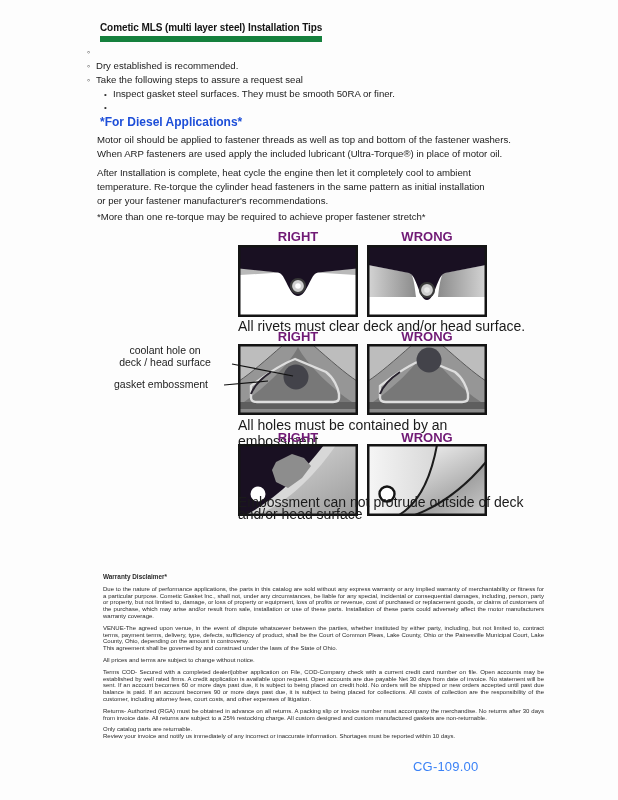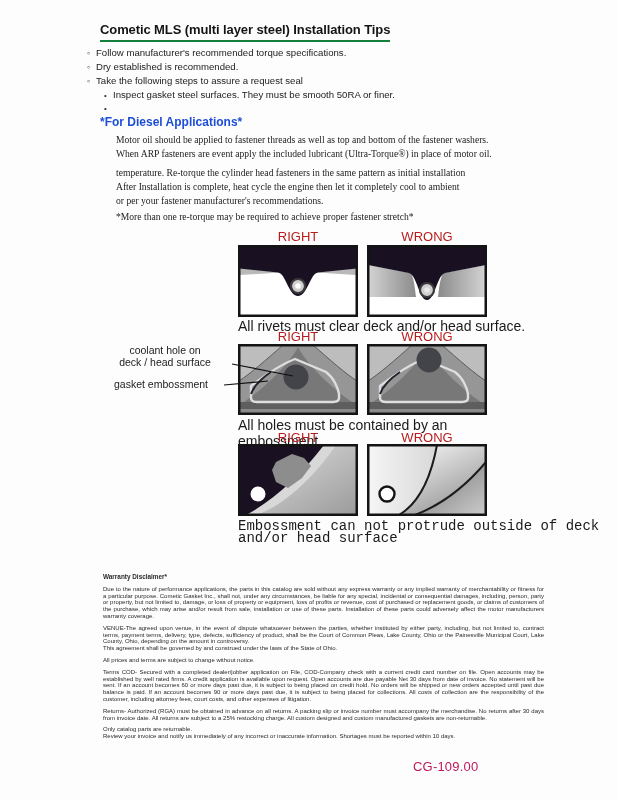--- a/index.html
+++ b/index.html
@@ -2,52 +2,51 @@
 <html><head>
 <meta charset="utf-8">
 <style>
   html,body{margin:0;padding:0;background:#ffffff;}
   .page{
     position:relative;width:618px;height:800px;background:#fdfdfd;
     font-family:"Liberation Sans", sans-serif;color:#1d1d1d;overflow:hidden;
   }
   .abs{position:absolute;}
   .title{
-    left:100px;top:22px;font-size:13px;font-weight:bold;letter-spacing:-0.1px;
-    border-bottom:2px solid #15803d;padding-bottom:3px;color:#141414;
+    left:100px;top:22px;font-size:10px;font-weight:bold;letter-spacing:-0.1px;
+    border-bottom:6px solid #15803d;padding-bottom:3px;color:#141414;
   }
   .bullets{left:87px;top:46px;font-size:9.6px;line-height:13px;color:#222;}
   .b-row{display:flex;align-items:baseline;}
   .b-dot{width:9px;font-size:9px;color:#333;flex:none;}
   .sub{padding-left:17px;}
   .sub .b-dot{font-size:8px;}
   .h-diesel{left:100px;top:115px;font-size:12px;font-weight:bold;color:#1d4ed8;}
-  .para{left:116px;font-size:9.6px;line-height:13.8px;color:#222;font-family:Liberation Serif, serif;}
-  .dg-label{top:0;font-size:13px;font-weight:normal;color:#b91c1c;width:120px;text-align:center;}
+  .para{left:97px;font-size:9.6px;line-height:13.8px;color:#222;}
+  .dg-label{top:0;font-size:13px;font-weight:bold;color:#701a75;width:120px;text-align:center;}
   .dg-caption{font-size:14px;color:#1a1a1a;}
   .panel{width:120px;height:72px;}
   .panel svg{display:block;width:100%;height:100%;}
   .ann{font-size:10.5px;color:#1c1c1c;text-align:center;}
   .legal{left:103px;top:574px;width:441px;font-size:6px;line-height:6.8px;color:#2a2a2a;text-align:justify;}
   .legal .lg-h{font-weight:bold;font-size:6.4px;margin-bottom:5px;text-align:left;}
   .legal p{margin:0 0 5px 0;}
   .legal p.tight{margin-bottom:0;}
-  .pagenum{left:413px;top:759px;font-size:13px;color:#be185d;letter-spacing:0.2px;}
+  .pagenum{left:413px;top:759px;font-size:13px;color:#3b82f6;letter-spacing:0.2px;}
 </style>
 </head>
 <body>
 
 <div class="page">
 
   <div class="abs title">Cometic MLS (multi layer steel) Installation Tips</div>
 
   <div class="abs bullets">
     <div class="b-row">
       <span class="b-dot">◦</span>
-      <span>Follow manufacturer's recommended torque specifications.</span>
     </div>
     <div class="b-row">
       <span class="b-dot">◦</span>
       <span>Dry established is recommended.</span>
     </div>
     <div class="b-row">
       <span class="b-dot">◦</span>
       <span>Take the following steps to assure a request seal</span>
     </div>
     <div class="b-row sub">
@@ -55,25 +54,25 @@
       <span>Inspect gasket steel surfaces.  They must be smooth 50RA or finer.</span>
     </div>
     <div class="b-row sub">
       <span class="b-dot">•</span>
     </div>
   </div>
 
   <div class="abs h-diesel">*For Diesel Applications*</div>
   <div class="abs para" style="top:133px;">
     <div>Motor oil should be applied to fastener threads as well as top and bottom of the fastener washers.</div>
-    <div>When ARP fasteners are event apply the included lubricant (Ultra-Torque®) in place of motor oil.</div>
+    <div>When ARP fasteners are used apply the included lubricant (Ultra-Torque®) in place of motor oil.</div>
   </div>
   <div class="abs para" style="top:166px;">
+    <div>After Installation is complete, heat cycle the engine then let it completely cool to ambient</div>
     <div>temperature. Re-torque the cylinder head fasteners in the same pattern as initial installation</div>
-    <div>After Installation is complete, heat cycle the engine then let it completely cool to ambient</div>
     <div>or per your fastener manufacturer's recommendations.</div>
   </div>
   <div class="abs para" style="top:210px;">*More than one re-torque may be required to achieve proper fastener stretch*</div>
 
   <div class="abs dg-label" style="left:238px;top:229px;">RIGHT</div>
   <div class="abs dg-label" style="left:367px;top:229px;">WRONG</div>
 
   <div class="abs panel" style="left:238px;top:245px;">
     <svg viewBox="0 0 120 72">
       <rect x="0" y="0" width="120" height="72" fill="#ffffff"></rect>
@@ -191,21 +190,21 @@
         </linearGradient>
       </defs>
       <rect x="0" y="0" width="120" height="72" fill="url(#r3w1)"></rect>
       <path d="M119,20 V71 H48 C74,62 98,44 119,20 Z" fill="url(#r3w3)"></path>
       <path d="M70,1 H119 V18 C98,43 74,61 48,71 L32,71 C54,58 65,28 70,1 Z" fill="url(#r3w2)" stroke="#1c1c1c" stroke-width="2"></path>
       <circle cx="20" cy="50" r="7.5" fill="#ffffff" stroke="#141414" stroke-width="2.4"></circle>
       <rect x="1.25" y="1.25" width="117.5" height="69.5" fill="none" stroke="#141414" stroke-width="2.5"></rect>
     </svg>
   </div>
 
-  <div class="abs dg-caption" style="left:238px;top:520px;line-height:12px;font-family:Liberation Mono, monospace;">
+  <div class="abs dg-caption" style="left:238px;top:496px;line-height:12px;">
     <div>Embossment can not protrude outside of deck</div>
     <div>and/or head surface</div>
   </div>
 
   <div class="abs legal">
     <div class="lg-h">Warranty Disclaimer*</div>
     <p>Due to the nature of performance applications, the parts in this catalog are sold without any express warranty or any implied warranty of merchantability or fitness for a particular purpose.  Cometic Gasket Inc., shall not, under any circumstances, be liable for any special, incidental or consequential damages, including, person, party or property, but not limited to, damage, or loss of property or equipment, loss of profits or revenue, cost of purchased or replacement goods, or claims of customers of the purchase, which may arise and/or result from sale, installation or use of these parts.  Installation of these parts could adversely affect the motor manufacturers warranty coverage.</p>
     <p class="tight">VENUE-The agreed upon venue, in the event of dispute whatsoever between the parties, whether instituted by either party, including, but not limited to, contract terms, payment terms, delivery, type, defects, sufficiency of product, shall be the Court of Common Pleas, Lake County, Ohio or the Painesville Municipal Court, Lake County, Ohio, depending on the amount in controversy.</p>
     <p>This agreement shall be governed by and construed under the laws of the State of Ohio.</p>
     <p>All prices and terms are subject to change without notice.</p>

